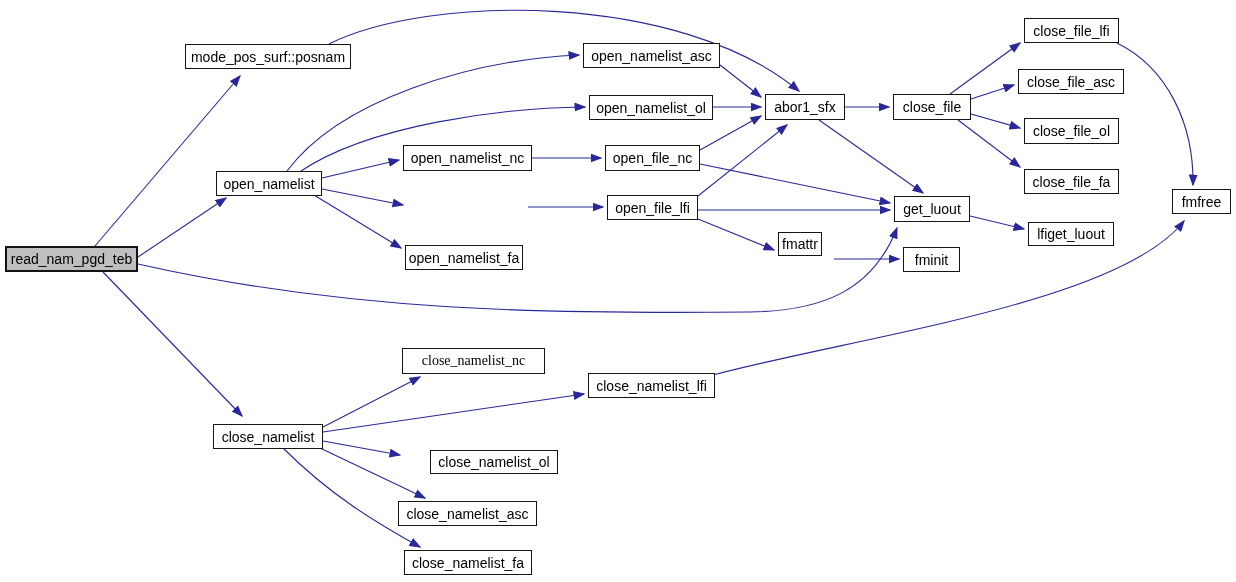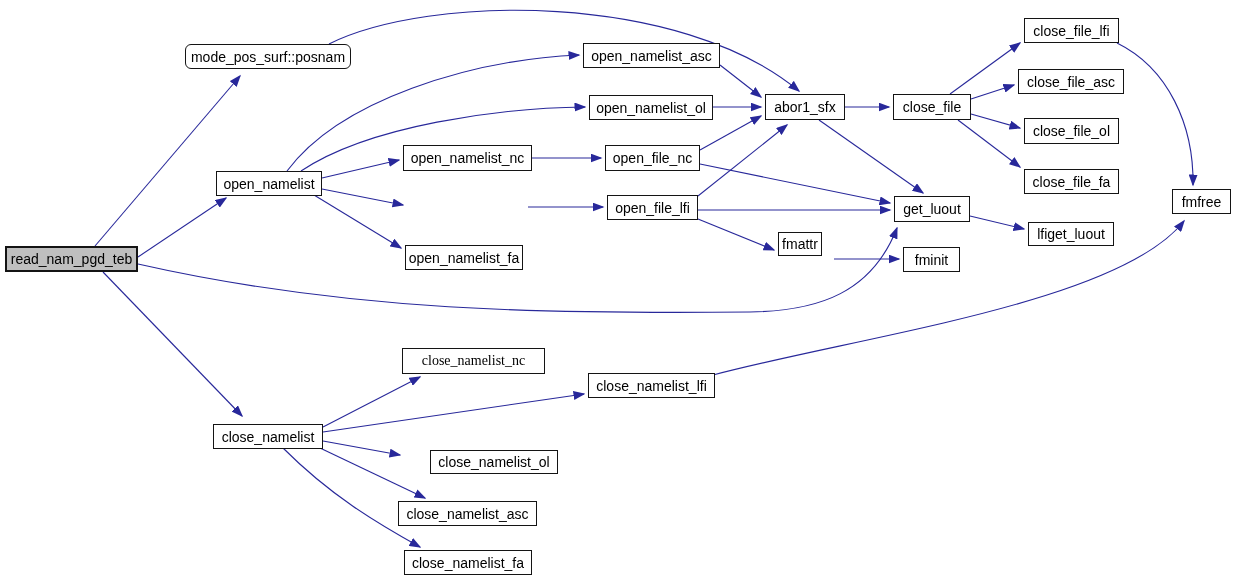--- a/index.html
+++ b/index.html
@@ -79,21 +79,21 @@
         <path d="M323,427 L420,377" class="edge" marker-end="url(#arrow)"></path>
         <path d="M323,432 L584,394" class="edge" marker-end="url(#arrow)"></path>
         <path d="M323,441 L400,455" class="edge" marker-end="url(#arrow)"></path>
         <path d="M320,448 L425,498" class="edge" marker-end="url(#arrow)"></path>
         <path d="M283,448 C330,495 375,522 420,547" class="edge" marker-end="url(#arrow)"></path>
         <path d="M713,375 C860,336 1120,303 1184,221" class="edge" marker-end="url(#arrow)"></path>
       </g>
   </svg>
   <div id="node-layer">
       <div class="node root" style="left: 5px; top: 246px; width: 133px; height: 26px;">read_nam_pgd_teb</div>
-      <div class="node" style="left: 185px; top: 44px; width: 166px; height: 25px; border-radius: 6px;">mode_pos_surf::posnam</div>
+      <div class="node" style="left: 185px; top: 44px; width: 166px; height: 25px;">mode_pos_surf::posnam</div>
       <div class="node" style="left: 216px; top: 171px; width: 106px; height: 25px;">open_namelist</div>
       <div class="node" style="left: 583px; top: 43px; width: 137px; height: 25px;">open_namelist_asc</div>
       <div class="node" style="left: 589px; top: 95px; width: 124px; height: 25px;">open_namelist_ol</div>
       <div class="node" style="left: 403px; top: 145px; width: 129px; height: 26px;">open_namelist_nc</div>
       <div class="node" style="left: 405px; top: 245px; width: 118px; height: 25px;">open_namelist_fa</div>
       <div class="node" style="left: 605px; top: 145px; width: 95px; height: 26px;">open_file_nc</div>
       <div class="node" style="left: 607px; top: 195px; width: 91px; height: 25px;">open_file_lfi</div>
       <div class="node" style="left: 765px; top: 94px; width: 80px; height: 26px;">abor1_sfx</div>
       <div class="node" style="left: 893px; top: 94px; width: 78px; height: 26px;">close_file</div>
       <div class="node" style="left: 1024px; top: 18px; width: 95px; height: 25px;">close_file_lfi</div>

